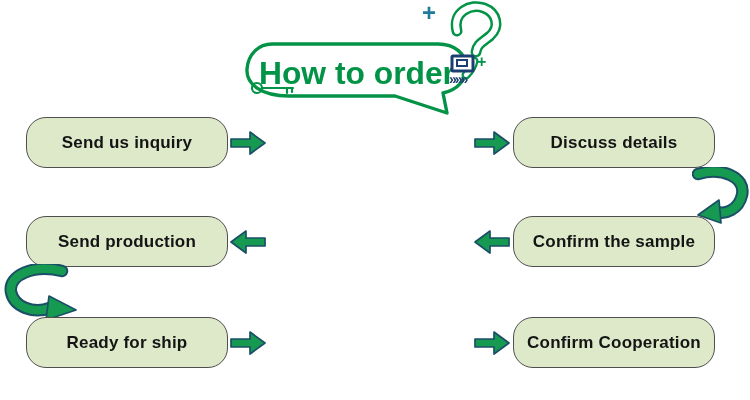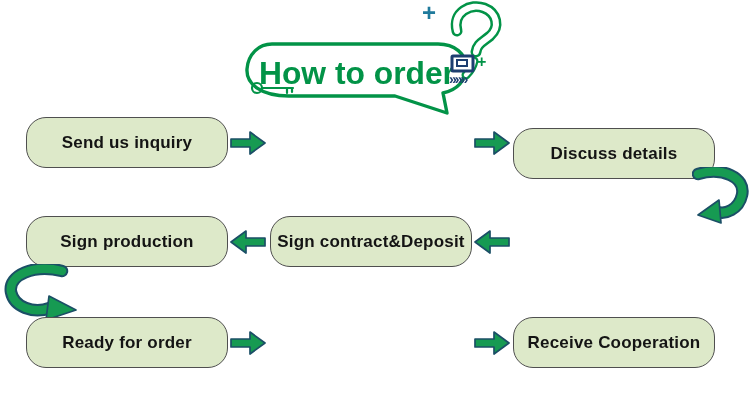--- a/index.html
+++ b/index.html
@@ -80,45 +80,45 @@
     <text class="chevrons" x="449" y="84">»»»</text>
   </svg>
 
   <div class="step" style="left:26px;top:117px">Send us inquiry</div>
   <svg class="block-arrow" style="left:229px;top:129px" viewBox="0 0 38 28">
     <polygon class="arrow-shape" points="2,10 21,10 21,3 36,14 21,25 21,18 2,18"></polygon>
   </svg>
   <svg class="block-arrow" style="left:473px;top:129px" viewBox="0 0 38 28">
     <polygon class="arrow-shape" points="2,10 21,10 21,3 36,14 21,25 21,18 2,18"></polygon>
   </svg>
-  <div class="step" style="left:513px;top:128px">Discuss details</div>
+  <div class="step" style="left:513px;top:117px">Discuss details</div>
 
   <svg class="curved" style="left:692px;top:167px;width:58px;height:58px" viewBox="0 0 58 58">
     <path class="curve-outline" d="M 6 7 C 30 0, 54 10, 50 28 C 47 42, 33 49, 23 44"></path>
     <path class="curve-band" d="M 6 7 C 30 0, 54 10, 50 28 C 47 42, 33 49, 23 44"></path>
     <polygon class="curve-head" points="27,33 6,48 29,56"></polygon>
   </svg>
 
-  <div class="step" style="left:26px;top:216px">Sign production</div>
+  <div class="step" style="left:26px;top:216px">Send production</div>
   <svg class="block-arrow flip" style="left:229px;top:228px" viewBox="0 0 38 28">
     <polygon class="arrow-shape" points="2,10 21,10 21,3 36,14 21,25 21,18 2,18"></polygon>
   </svg>
-  <div class="step" style="left:270px;top:216px">Sign contract&amp;Deposit</div>
   <svg class="block-arrow flip" style="left:473px;top:228px" viewBox="0 0 38 28">
     <polygon class="arrow-shape" points="2,10 21,10 21,3 36,14 21,25 21,18 2,18"></polygon>
   </svg>
+  <div class="step" style="left:513px;top:216px">Confirm the sample</div>
 
   <svg class="curved" style="left:2px;top:264px;width:100px;height:58px" viewBox="0 0 100 58">
     <path class="curve-outline" d="M 60 7 C 32 0, 6 11, 9 28 C 12 43, 31 50, 48 44"></path>
     <path class="curve-band" d="M 60 7 C 32 0, 6 11, 9 28 C 12 43, 31 50, 48 44"></path>
     <polygon class="curve-head" points="47,32 74,46 44,56"></polygon>
   </svg>
 
-  <div class="step" style="left:26px;top:317px">Ready for order</div>
+  <div class="step" style="left:26px;top:317px">Ready for ship</div>
   <svg class="block-arrow" style="left:229px;top:329px" viewBox="0 0 38 28">
     <polygon class="arrow-shape" points="2,10 21,10 21,3 36,14 21,25 21,18 2,18"></polygon>
   </svg>
   <svg class="block-arrow" style="left:473px;top:329px" viewBox="0 0 38 28">
     <polygon class="arrow-shape" points="2,10 21,10 21,3 36,14 21,25 21,18 2,18"></polygon>
   </svg>
-  <div class="step" style="left:513px;top:317px">Receive Cooperation</div>
+  <div class="step" style="left:513px;top:317px">Confirm Cooperation</div>
 
 </div>
 
 </body></html>

